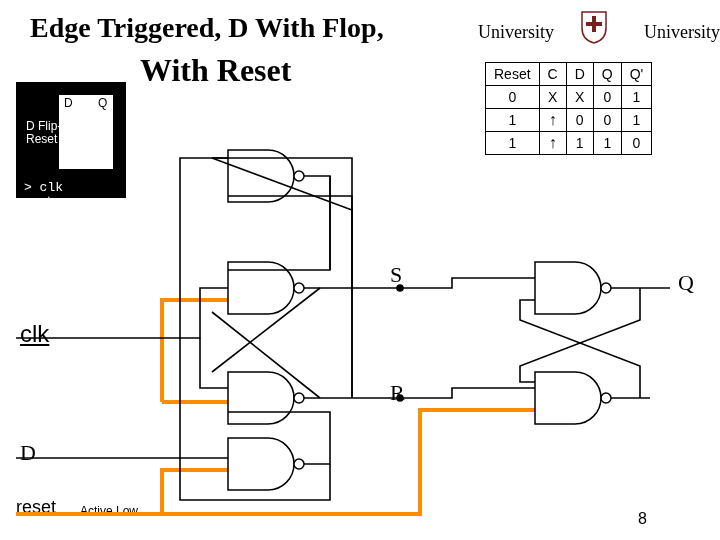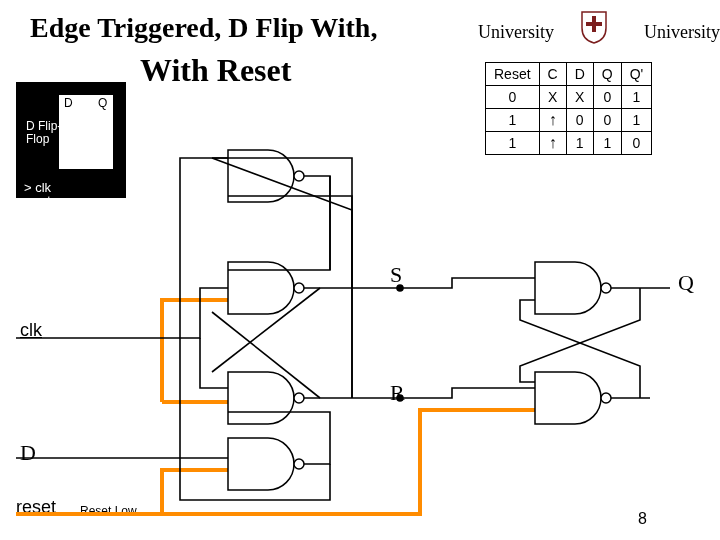--- a/index.html
+++ b/index.html
@@ -18,40 +18,40 @@
   .ttable th,.ttable td{border:1px solid #000;padding:3px 8px;text-align:center;font-family:Helvetica,Arial,sans-serif}
   .ttable th{font-weight:normal}
   .ttable .arrowcell{font-size:16px;line-height:1}
 
   
   .bb{position:absolute;left:16px;top:82px;width:110px;height:116px;background:#000}
   .bb .box{position:absolute;left:42px;top:12px;width:54px;height:74px;background:#fff;border:1px solid #000}
   .bb .dlbl{position:absolute;left:48px;top:14px;font-family:Helvetica,Arial,sans-serif;font-size:12px;color:#000}
   .bb .qlbl{position:absolute;left:82px;top:14px;font-family:Helvetica,Arial,sans-serif;font-size:12px;color:#000}
   .bb .fftxt{position:absolute;left:10px;top:38px;color:#fff;font-family:Helvetica,Arial,sans-serif;font-size:12px;line-height:1.1}
-  .bb .clkicon{position:absolute;left:8px;top:98px;color:#fff;font-size:13px;font-family:Liberation Sans, sans-serif}
+  .bb .clkicon{position:absolute;left:8px;top:98px;color:#fff;font-size:13px;font-family:Liberation Mono, monospace}
   .bb .rstlbl{position:absolute;left:8px;top:112px;color:#fff;font-size:12px;font-family:Helvetica,Arial,sans-serif}
 
   
   .glabel{position:absolute;font-family:Helvetica,Arial,sans-serif;font-size:14px}
   .nodeS{position:absolute;left:390px;top:262px;font-family:"Times New Roman",serif;font-size:22px}
   .nodeR{position:absolute;left:390px;top:380px;font-family:"Times New Roman",serif;font-size:22px}
   .outQ{position:absolute;left:678px;top:270px;font-family:"Times New Roman",serif;font-size:22px}
   .sigD{position:absolute;left:20px;top:440px;font-family:"Times New Roman",serif;font-size:22px}
-  .sigClk{position:absolute;left:20px;top:320px;font-family:Helvetica,Arial,sans-serif;font-size:18px;text-decoration:underline}
+  .sigClk{position:absolute;left:20px;top:320px;font-family:Helvetica,Arial,sans-serif;font-size:24px;text-decoration:underline}
   .sigRst{position:absolute;left:16px;top:497px;font-family:Helvetica,Arial,sans-serif;font-size:18px;text-decoration:underline}
   .rstAnn{position:absolute;left:80px;top:504px;font-family:Helvetica,Arial,sans-serif;font-size:12px}
   .pnum{position:absolute;left:638px;top:510px;font-family:Helvetica,Arial,sans-serif;font-size:16px}
 
   .svg-layer{position:absolute;left:0;top:0}
 </style>
 </head>
 <body>
 
-<div class="title">Edge Triggered, D Flip With,</div>
+<div class="title">Edge Triggered, D With Flop,</div>
 <div class="subtitle">With Reset</div>
 <div class="univ-left">University</div>
 <div class="univ-right">University</div>
 
 <svg class="crest" viewBox="0 0 28 34">
   <path d="M2 2 H26 V18 Q26 30 14 33 Q2 30 2 18 Z" fill="#fff" stroke="#7b1e1e" stroke-width="1.5"></path>
   <rect x="12" y="6" width="4" height="16" fill="#7b1e1e"></rect>
   <rect x="6" y="12" width="16" height="4" fill="#7b1e1e"></rect>
 </svg>
 
@@ -86,39 +86,39 @@
     <td>0</td>
   </tr>
 </tbody>
   </table>
 
 <div class="bb">
   <div class="box"></div>
   <div class="dlbl">D</div>
   <div class="qlbl">Q</div>
   <div class="fftxt" style="white-space:pre-line">D Flip-
-Flop</div>
+Reset</div>
   <div class="clkicon">&gt; clk</div>
   <div class="rstlbl">reset</div>
 </div>
 
 <span class="glabel" style="left:232px;top:172px">NAND 1</span>
 <span class="glabel" style="left:232px;top:282px">NAND 2</span>
 <span class="glabel" style="left:232px;top:392px">NAND 3</span>
 <span class="glabel" style="left:232px;top:458px">NAND 4</span>
 <span class="glabel" style="left:540px;top:282px">NAND 5</span>
 <span class="glabel" style="left:540px;top:392px">NAND 6</span>
 
 <span class="nodeS">S</span>
 <span class="nodeR">R</span>
 <span class="outQ">Q</span>
 <span class="sigD">D</span>
 <span class="sigClk">clk</span>
 <span class="sigRst">reset</span>
-<span class="rstAnn">Reset Low</span>
+<span class="rstAnn">Active Low</span>
 <span class="pnum">8</span>
 
 <svg class="svg-layer" width="720" height="540">
   <defs>
     <g id="nand">
       <path d="M0 0 H40 A26 26 0 0 1 40 52 H0 Z" fill="#fff" stroke="#000" stroke-width="1.5"></path>
       <circle cx="71" cy="26" r="5" fill="#fff" stroke="#000" stroke-width="1.5"></circle>
     </g>
   </defs>
 

